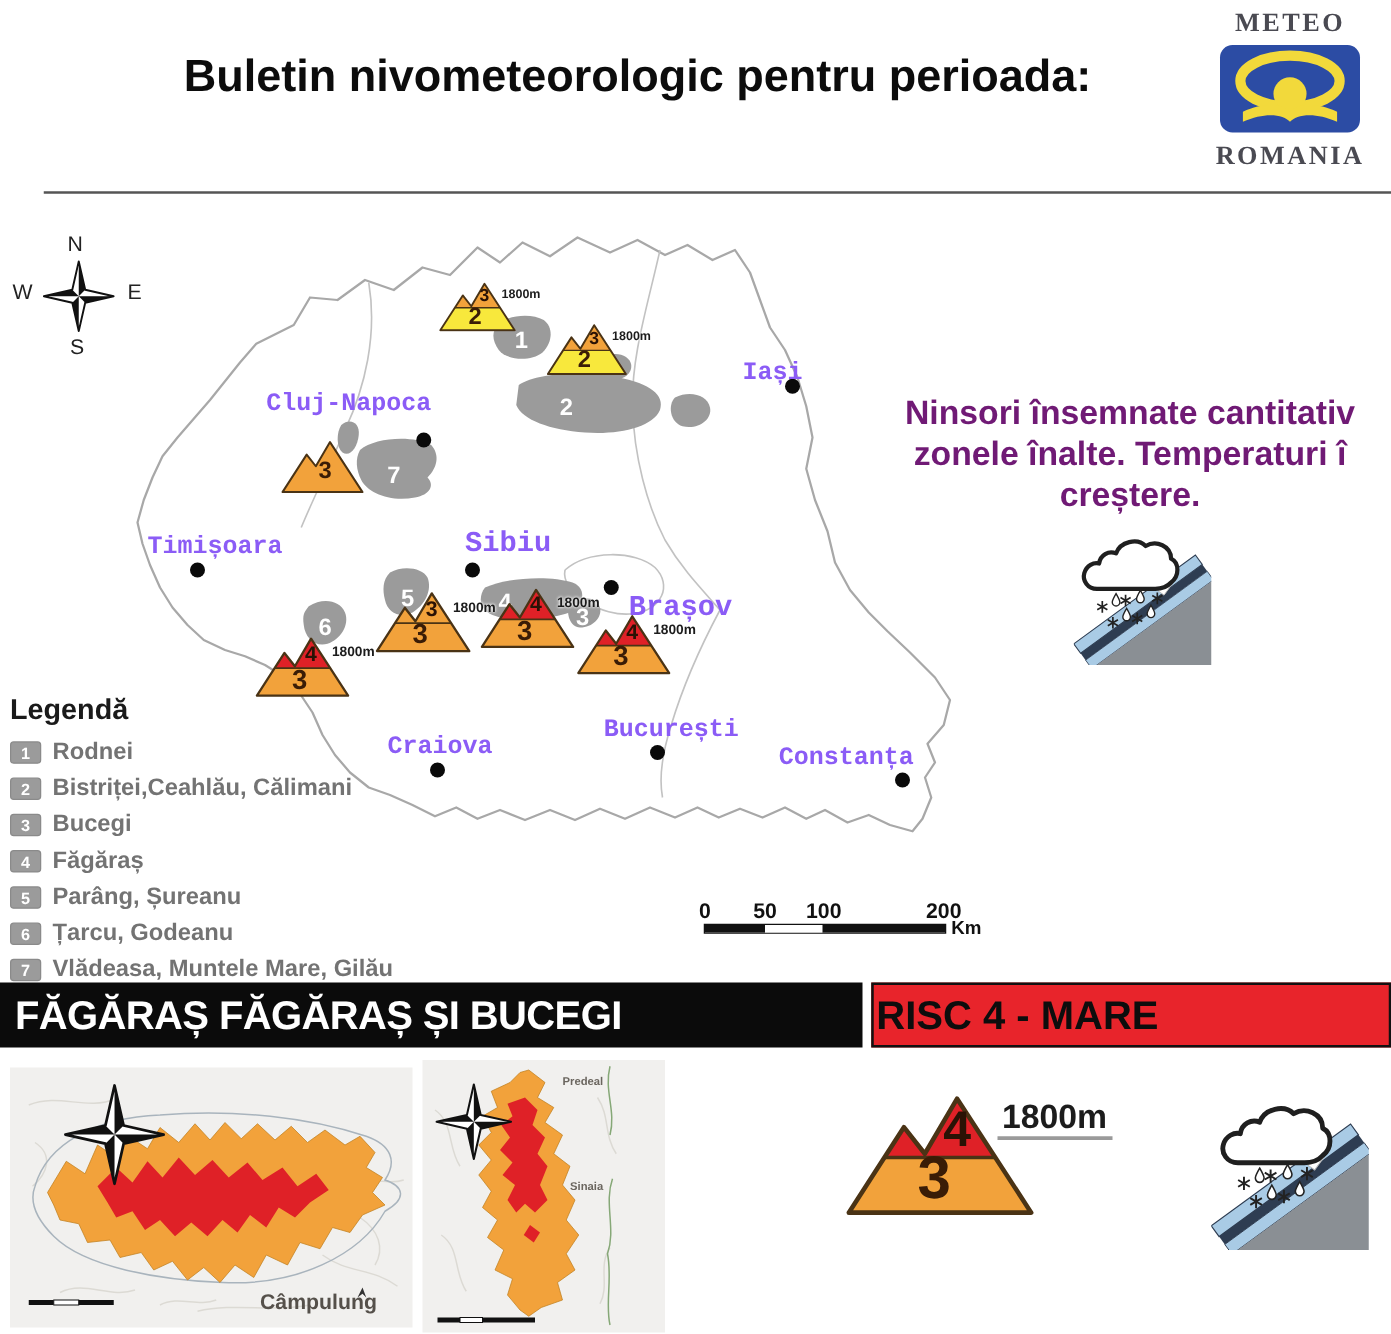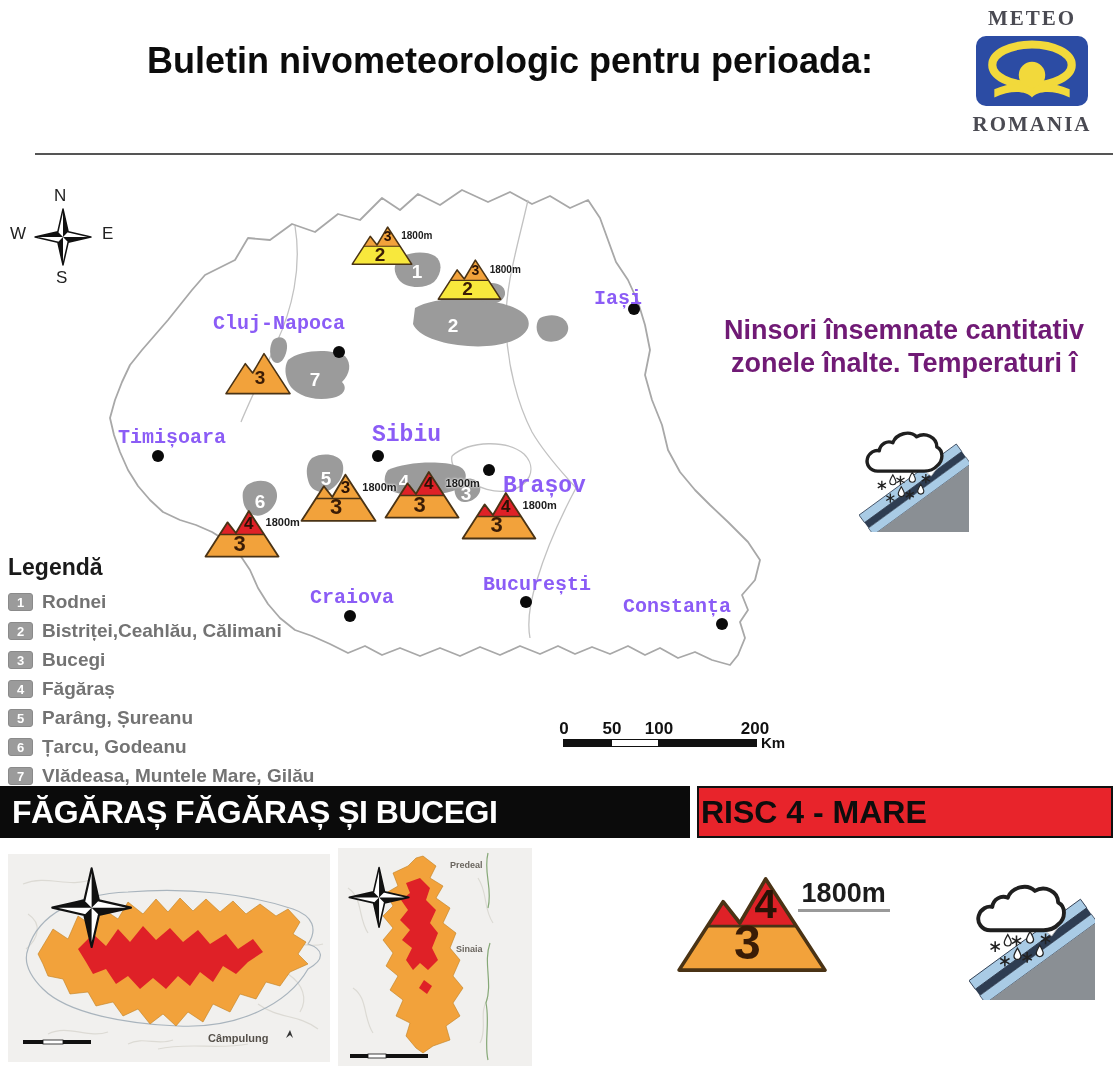--- a/index.html
+++ b/index.html
@@ -73,21 +73,21 @@
   .banner-black{left:0;top:786px;width:690px;height:52px;background:#0b0b0b;
                 color:#fff;font-weight:bold;font-size:32px;display:flex;
                 align-items:center;padding-left:12px;letter-spacing:-0.5px}
   .banner-red{left:697px;top:786px;width:416px;height:52px;
               background:var(--banner-red,#E8242B);border:2px solid #111;
               color:#0d0d0d;font-weight:bold;font-size:32px;display:flex;
               align-items:center;padding-left:2px}
 
   
   .mini-map{background:#f1f0ee;z-index:2}
-  .mini-label{position:absolute;font-size:11px;font-weight:bold;color:#55504a;
+  .mini-label{position:absolute;font-size:17px;font-weight:bold;color:#55504a;
               white-space:nowrap}
   .mini-label.small{font-size:9px;color:#6b665f}
 </style>
 </head>
 <body>
 
 <svg width="0" height="0" style="position:absolute" aria-hidden="true">
   <defs>
     <clipPath id="clipTop">
         <rect x="-2" y="-2" width="104" height="37"></rect>
@@ -209,20 +209,21 @@
 <div class="abs city-label" style="left:118px;top:426px">Timișoara</div>
 <div class="abs city-label city-lg" style="left:372px;top:422px">Sibiu</div>
 <div class="abs city-label city-lg" style="left:503px;top:473px">Brașov</div>
 <div class="abs city-label" style="left:310px;top:586px">Craiova</div>
 <div class="abs city-label" style="left:483px;top:573px">București</div>
 <div class="abs city-label" style="left:623px;top:595px">Constanța</div>
 
 <div class="abs note">
   <div>Ninsori însemnate cantitativ</div>
   <div>zonele înalte. Temperaturi î</div>
+  <div>creștere.</div>
 </div>
 
 <svg class="abs wicon" style="left:853px;top:422px" width="122" height="110" viewBox="0 0 130 130">
     <use href="#wicon"></use>
   </svg>
 
 <div class="tri t-sm" style="left:351px;top:222px;width:62px;height:46px">
   <svg viewBox="0 0 100 66" style="--hi:#F2A23B;--lo:#F8E83C">
       <use href="#mtn"></use>
     </svg>

